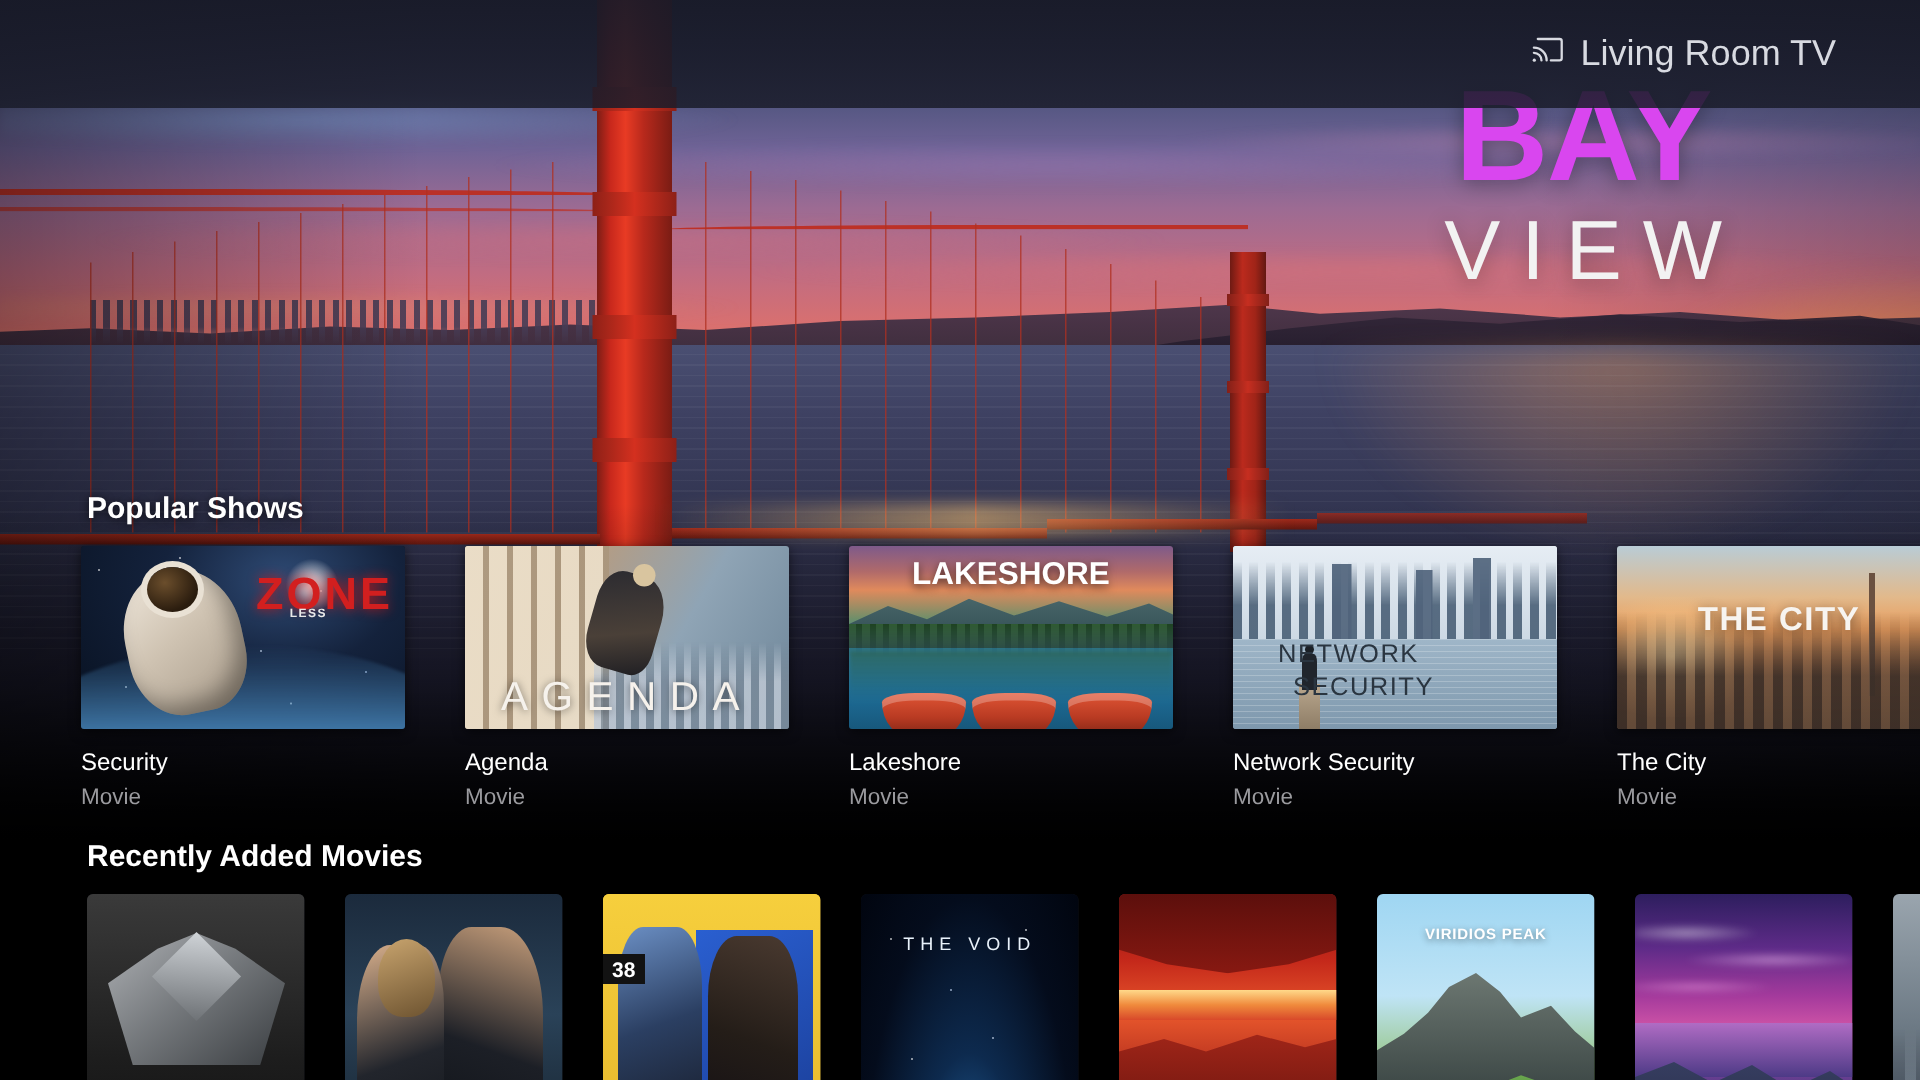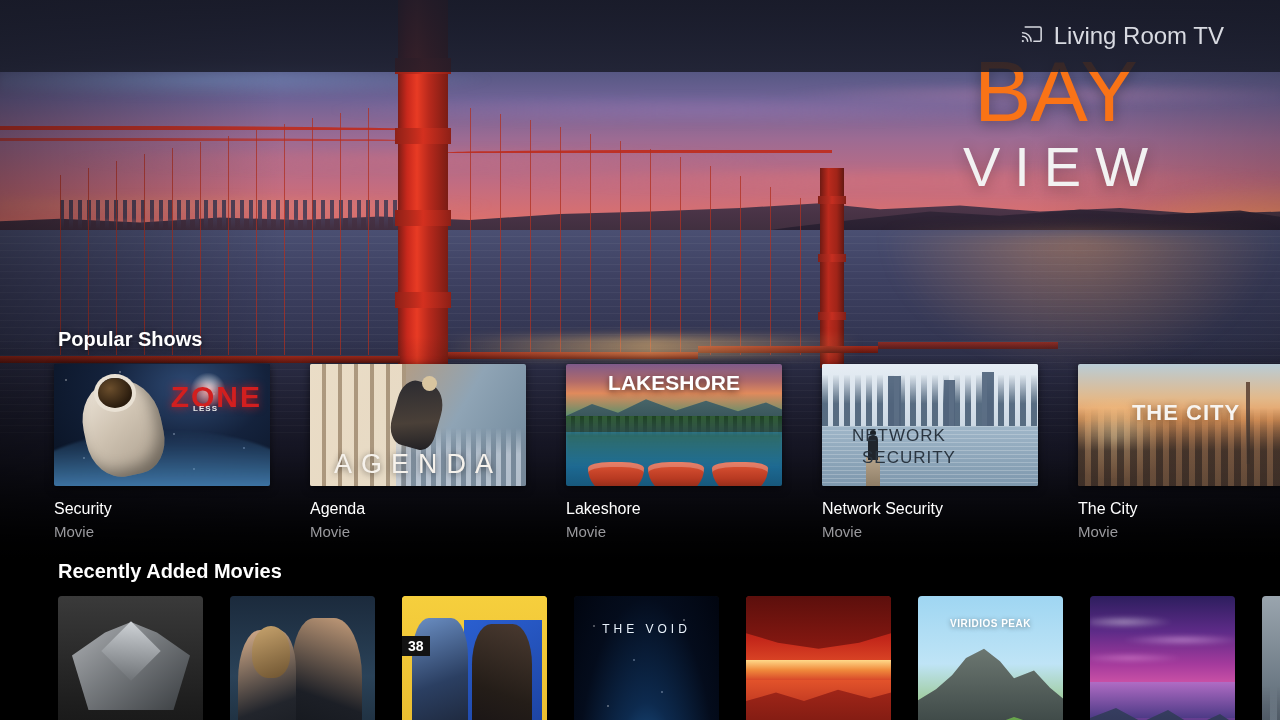--- a/index.html
+++ b/index.html
@@ -136,21 +136,21 @@
   .hero-vignette {
     position:absolute; inset:0;
     background:
       linear-gradient(to bottom, rgba(0,0,0,.0) 60%, rgba(0,0,0,.45) 82%, rgba(0,0,0,.92) 96%, #000 100%),
       linear-gradient(to right, rgba(0,0,0,.35), rgba(0,0,0,0) 22%, rgba(0,0,0,0) 80%, rgba(0,0,0,.18));
   }
 
   
   .hero-title { position:absolute; right:118px; top:52px; text-align:center; z-index:6; }
   .hero-title .ht-main {
-    font-size:86px; font-weight:normal; color:#f97316; line-height:.92;
+    font-size:86px; font-weight:bold; color:#d946ef; line-height:.92;
     letter-spacing:-1px; text-shadow:0 2px 14px rgba(0,0,0,.35);
   }
   .hero-title .ht-sub {
     font-size:56px; font-weight:300; color:#f2f2f2; line-height:1.15;
     letter-spacing:14px; margin-left:14px; margin-top:4px;
     text-shadow:0 2px 14px rgba(0,0,0,.3);
   }
 
   
   .nav {

